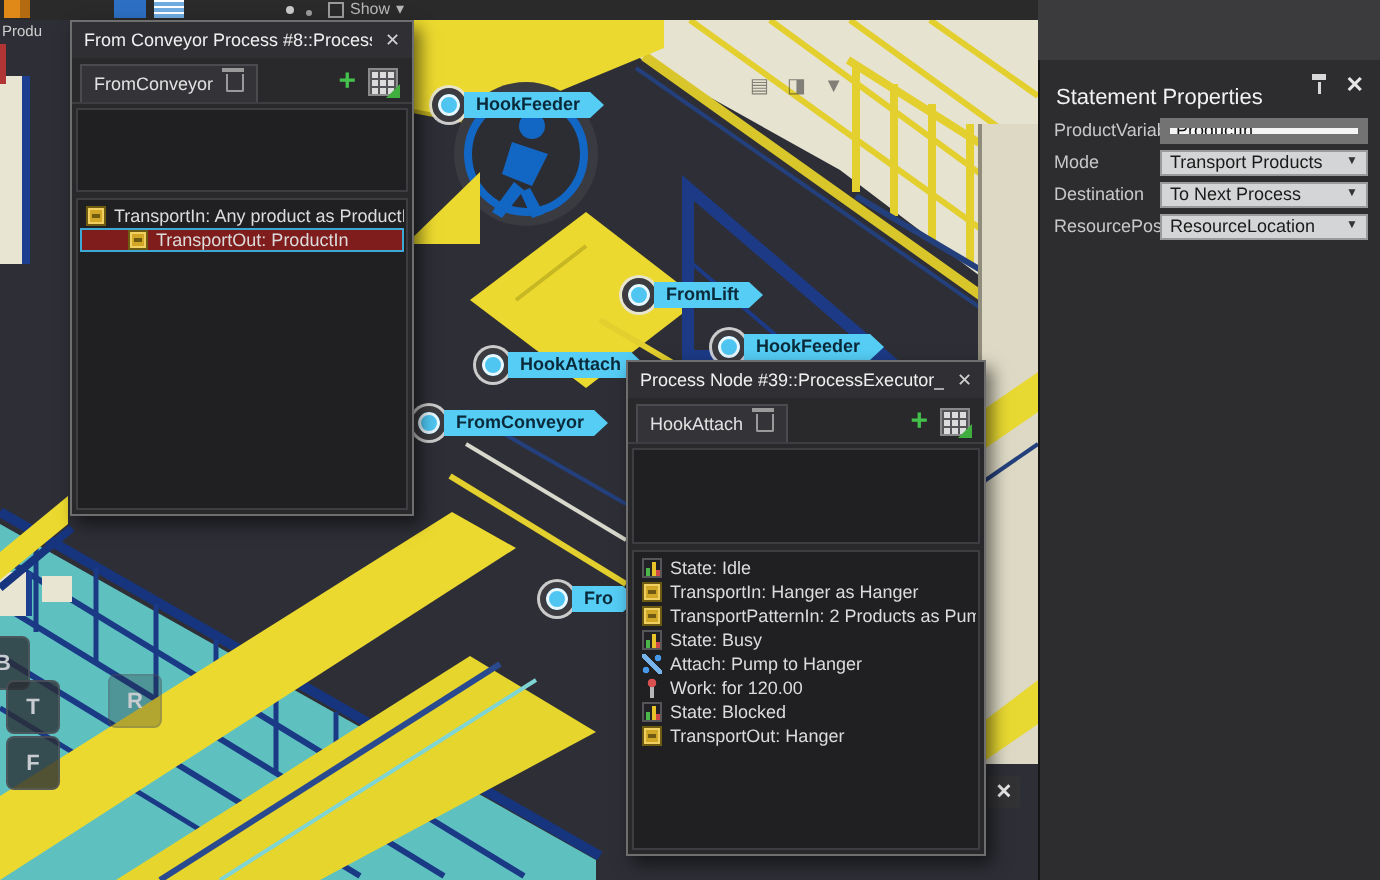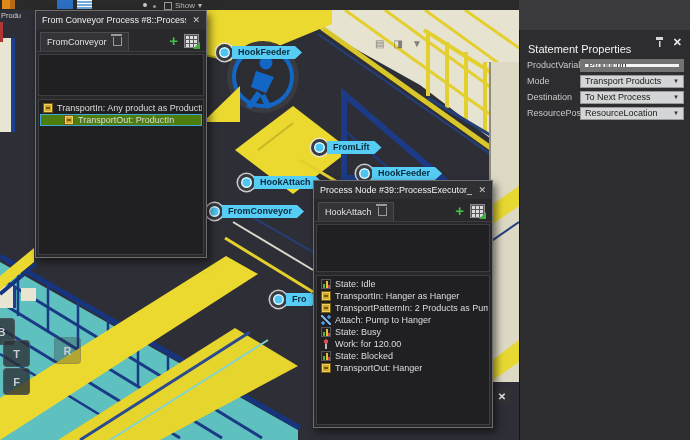--- a/index.html
+++ b/index.html
@@ -9,21 +9,21 @@
 
   
   .topbar{position:absolute;left:0;top:0;width:519px;height:10px;background:#2a2a2b;overflow:hidden;z-index:6;}
   .tb-ic{position:absolute;top:0;}
   .tb-orange{left:2px;width:13px;height:9px;background:linear-gradient(90deg,#e08818 60%,#b36a10 60%);}
   .tb-blue1{left:57px;width:16px;height:9px;background:#2d6fc2;}
   .tb-blue2{left:77px;width:15px;height:9px;background:#70ace0;
             background-image:linear-gradient(#fff 1px,transparent 1px);background-size:15px 3px;}
   .tb-dot1{left:143px;top:3px;width:4px;height:4px;border-radius:50%;background:#c8c8c8;}
   .tb-dot2{left:153px;top:5px;width:3px;height:3px;border-radius:50%;background:#9a9a9a;}
-  .tb-show{left:164px;top:0;height:10px;display:flex;align-items:center;gap:3px;color:#b8b8b8;font-size:8px;}
+  .tb-show{left:164px;top:0;height:10px;display:flex;align-items:flex-start;gap:3px;color:#b8b8b8;font-size:8px;}
   .tb-show .sq{width:6px;height:6px;border:1px solid #9a9a9a;margin-top:1px;}
   .lbl-clip{position:absolute;left:1px;top:11px;width:20px;overflow:hidden;white-space:nowrap;
             color:#cfcfcf;font-size:7.5px;z-index:6;}
 
   
   #scene{position:absolute;left:0;top:10px;z-index:1;}
 
   .view-tools{position:absolute;left:375px;top:39px;display:flex;gap:9px;z-index:3;opacity:.55;}
   .view-tools span{font-size:10px;color:#2e2e2e;line-height:10px;}
 
@@ -66,21 +66,21 @@
            background-image:linear-gradient(#55555a 1px,transparent 1px),linear-gradient(90deg,#55555a 1px,transparent 1px);
            background-size:4px 4px;border:1px solid #8a8a8a;margin-right:3px;}
   .grid-icon::after{content:"";position:absolute;right:-2px;bottom:-2px;width:0;height:0;
            border-style:solid;border-width:0 0 7px 7px;border-color:transparent transparent #3fae3f transparent;}
   .dlg-body{flex:1;display:flex;flex-direction:column;padding:2px;gap:3px;min-height:0;}
   .dlg-box{background:#202023;border:1px solid #3d3d42;}
   .dlg-box.top{flex:0 0 auto;}
   .dlg-box.list{flex:1;padding:2px 1px;overflow:hidden;}
   .vc-row{display:flex;align-items:center;gap:4px;padding:1px 3px;color:#dcdcdc;font-size:9px;
           white-space:nowrap;overflow:hidden;}
-  .vc-row.selected{background:#4d7c0f;box-shadow:inset 0 0 0 1px #3fa9d6;padding-left:24px;}
+  .vc-row.selected{background:#7f1d1d;box-shadow:inset 0 0 0 1px #3fa9d6;padding-left:24px;}
 
   
   .ic{width:10px;height:10px;display:inline-block;flex:0 0 auto;position:relative;box-sizing:border-box;}
   .ic-state{background-color:#222226;border:1px solid #55555a;
      background-image:linear-gradient(#4ab54a,#4ab54a),linear-gradient(#e8c428,#e8c428),linear-gradient(#d04848,#d04848);
      background-size:2px 4px,2px 7px,2px 3px;background-position:1px 4px,3.5px 1px,6px 5px;background-repeat:no-repeat;}
   .ic-transport{background:#d2a626;border:1px solid #6e5a10;box-shadow:inset 0 0 0 1px #f0d060;}
   .ic-transport::after{content:"";position:absolute;left:2px;top:3px;width:4px;height:2px;background:#6e5a10;}
   .ic-attach{background-image:
      radial-gradient(circle at 2px 8px,#4898e8 0 1.5px,transparent 1.8px),
@@ -306,26 +306,26 @@
         </div>
         <div class="vc-row">
           <span class="ic ic-transport"></span>
           <span>TransportIn: Hanger as Hanger</span>
         </div>
         <div class="vc-row">
           <span class="ic ic-transport"></span>
           <span>TransportPatternIn: 2 Products as Pump</span>
         </div>
         <div class="vc-row">
+          <span class="ic ic-state"></span>
+          <span>State: Busy</span>
+        </div>
+        <div class="vc-row">
           <span class="ic ic-attach"></span>
           <span>Attach: Pump to Hanger</span>
-        </div>
-        <div class="vc-row">
-          <span class="ic ic-state"></span>
-          <span>State: Busy</span>
         </div>
         <div class="vc-row">
           <span class="ic ic-work"></span>
           <span>Work: for 120.00</span>
         </div>
         <div class="vc-row">
           <span class="ic ic-state"></span>
           <span>State: Blocked</span>
         </div>
         <div class="vc-row">

